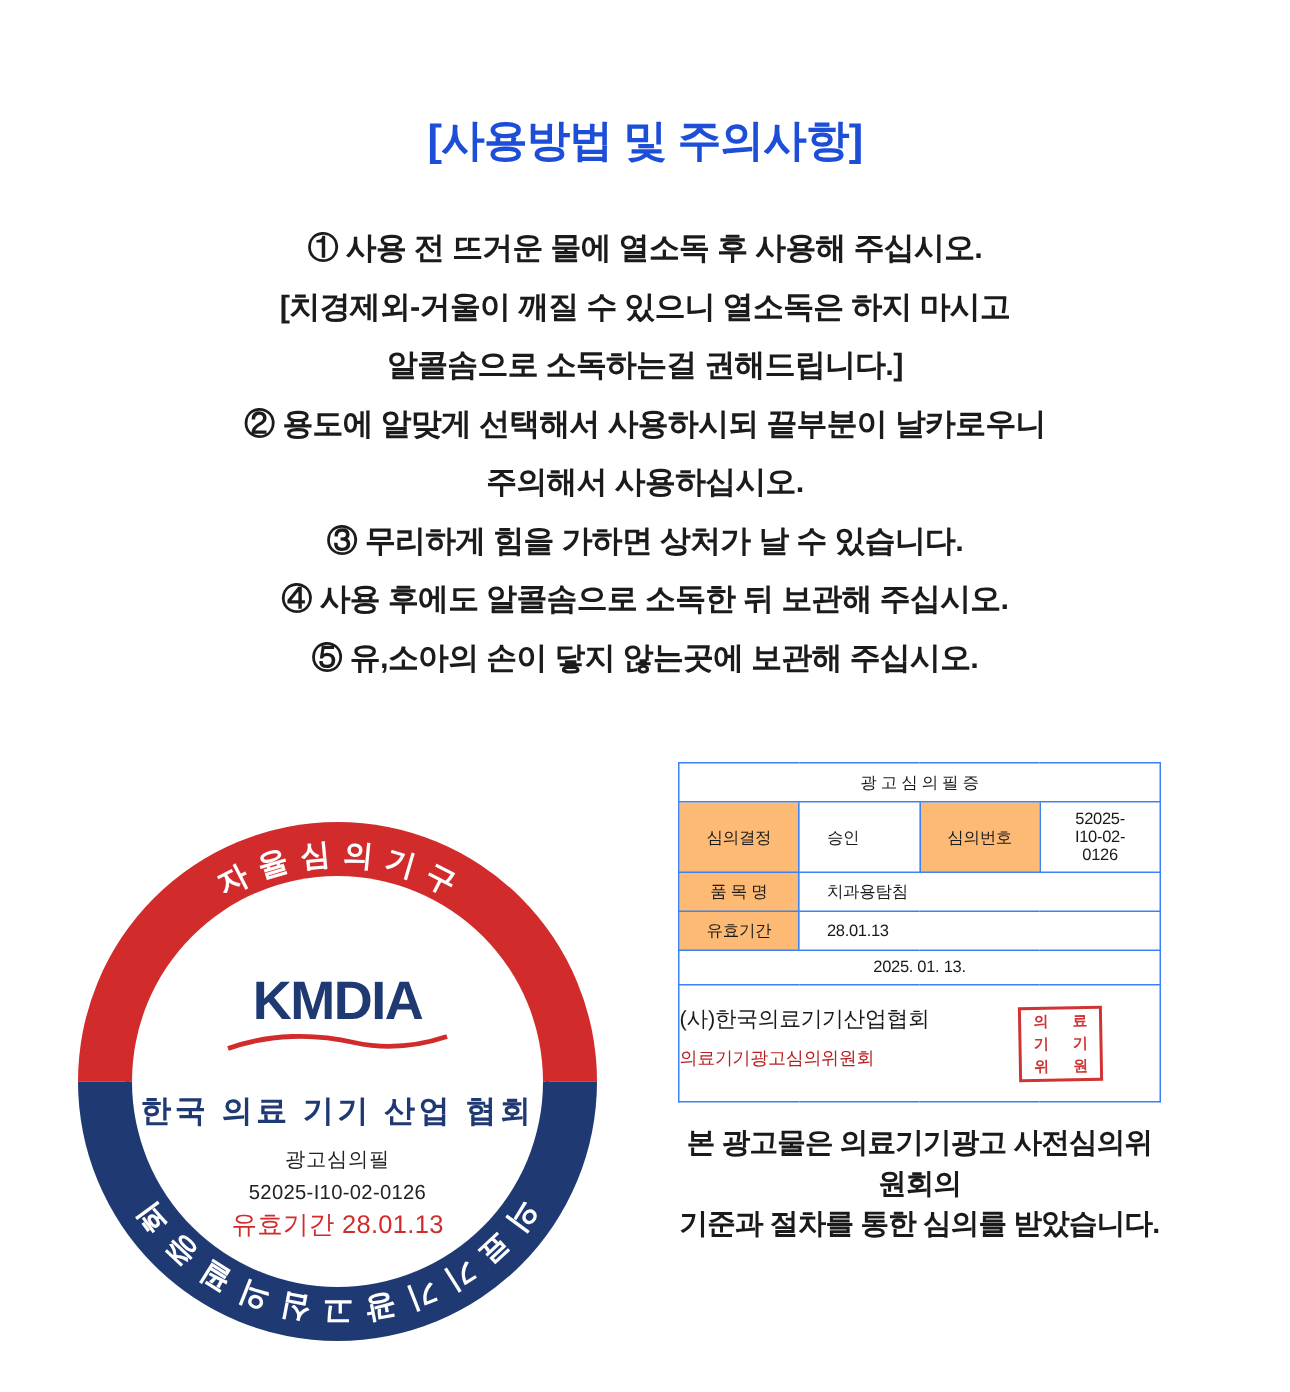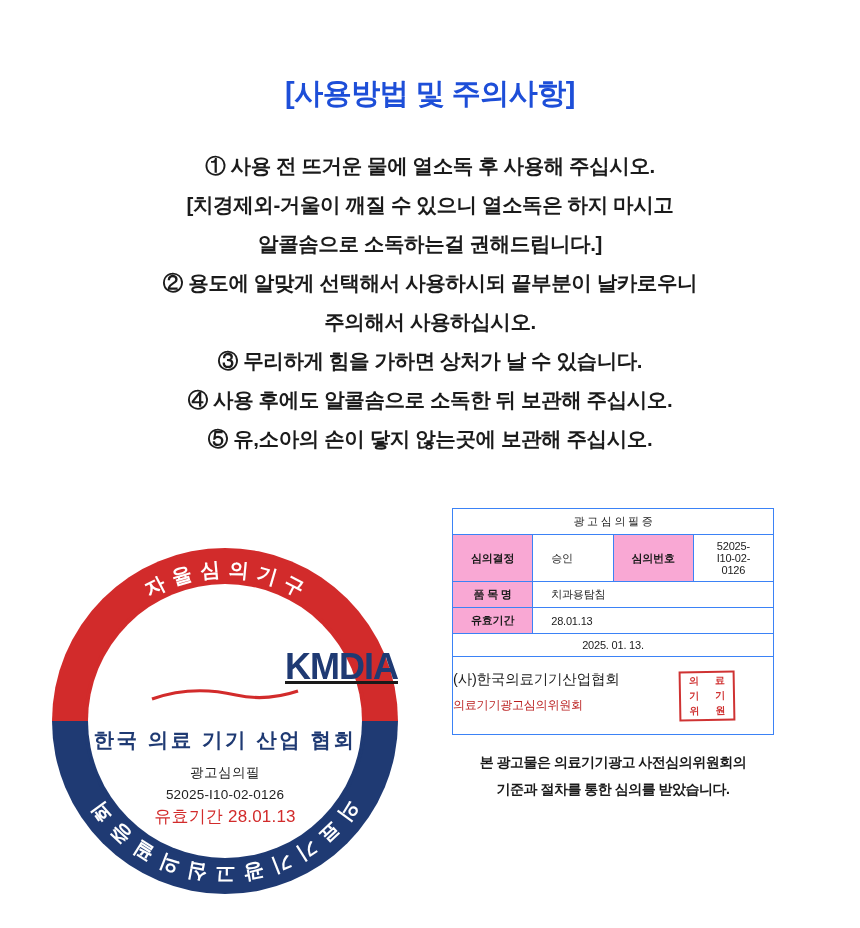--- a/index.html
+++ b/index.html
@@ -105,22 +105,21 @@
     font-family: "Liberation Sans", sans-serif;
     font-size: 20px;
     font-weight: bold;
     fill: #ffffff;
     letter-spacing: 1px;
   }
   .kmdia-logo {
     position: absolute;
     left: 0; right: 0;
     top: 100px;
-    text-align: right;
-    text-decoration: underline;
+    text-align: center;
   }
   .kmdia-logo .kmdia-text {
     font-family: "Liberation Sans", sans-serif;
     font-size: 36px;
     font-weight: bold;
     color: #1f3a73;
     letter-spacing: -1px;
     line-height: 38px;
   }
   .kmdia-swoosh {
@@ -183,25 +182,24 @@
   }
   table.cert td {
     border: 1px solid #3b82f6;
     font-size: 11px;
     color: #1a1a1a;
     padding: 5px 18px;
     vertical-align: middle;
     letter-spacing: -0.2px;
   }
   td.lbl {
-    background: #f9a8d4;
+    background: #fdba74;
     text-align: center;
     width: 62px;
     letter-spacing: 1px;
-    font-weight: bold;
   }
   td.lbl.w2 { width: 66px; }
   td.val { text-align: left; padding-left: 7px; }
   td.val.c { text-align: center; }
   td.cert-title {
     text-align: center;
     font-size: 13.5px;
     padding: 9px 0;
     letter-spacing: 3px;
   }
@@ -252,21 +250,21 @@
     align-items: center;
     justify-content: center;
     letter-spacing: -0.5px;
   }
   .cert-note {
     margin-top: 14px;
     text-align: center;
     width: 322px;
   }
   .cert-note div {
-    font-size: 14px;
+    font-size: 19px;
     font-weight: bold;
     color: #1a1a1a;
     line-height: 27px;
     letter-spacing: -0.5px;
   }
 </style>
 </head>
 <body>
 
 <div class="doc-title">[사용방법 및 주의사항]</div>

